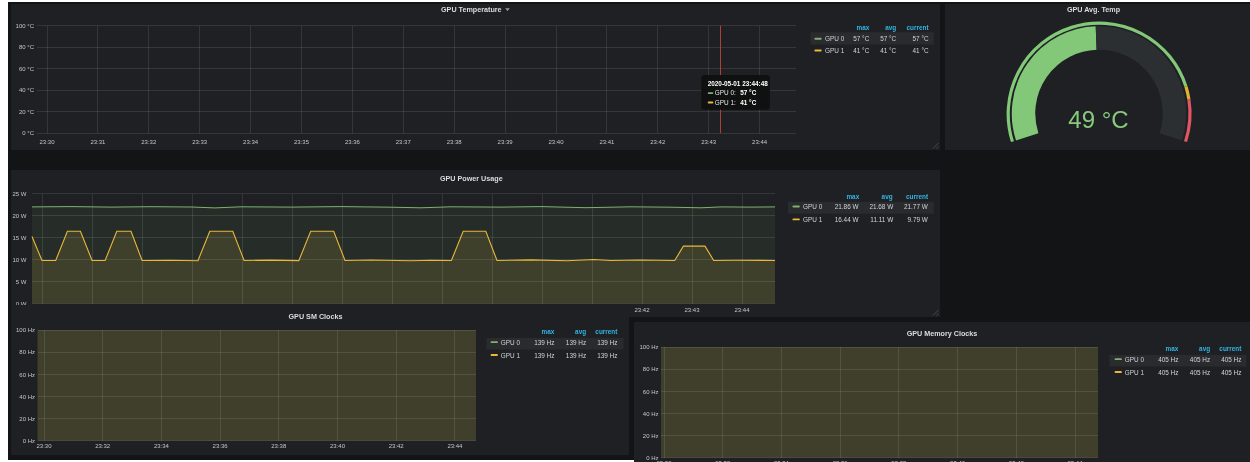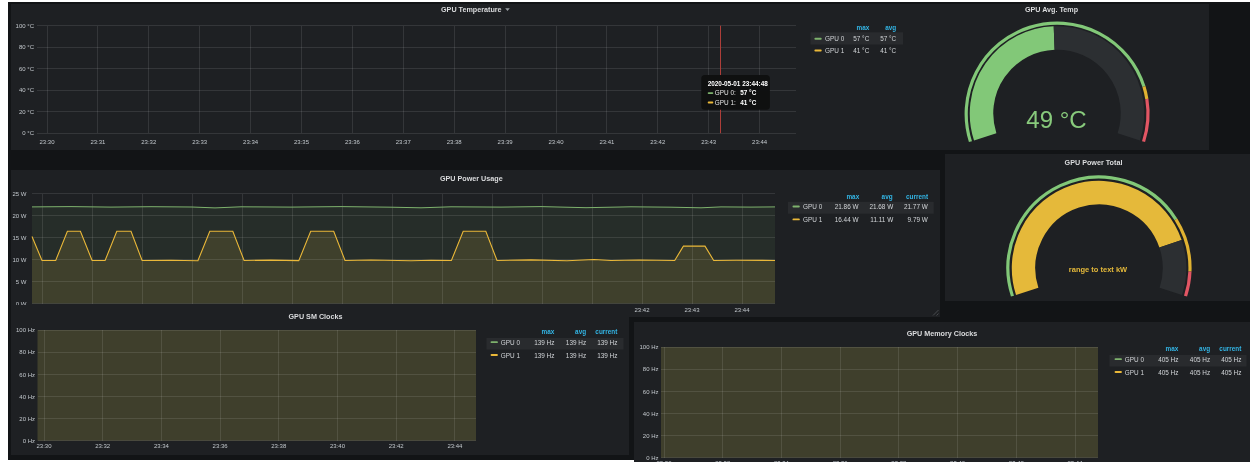--- a/index.html
+++ b/index.html
@@ -100,21 +100,21 @@
       <text x="729.2" y="91.4" style="font-size:6.4px;font-weight:bold;fill:#ffffff;">57 °C</text>
       <text x="703.8" y="100.8" style="font-size:6.4px;fill:#e6e6e6;">GPU 1:</text>
       <text x="729.2" y="100.8" style="font-size:6.4px;font-weight:bold;fill:#ffffff;">41 °C</text>
       <g stroke="#484b4e" stroke-width="1">
           <line x1="922" y1="144.5" x2="927.5" y2="139"></line>
           <line x1="925.5" y1="144.5" x2="927.5" y2="142.5"></line>
         </g>
     </svg>
   </div>
 
-  <div class="panel" style="left:895px;top:2px;width:306px;height:146px;text-decoration:underline;">
+  <div class="panel" style="left:937px;top:2px;width:306px;height:146px;text-decoration:underline;">
     <svg width="306" height="146" viewBox="0 0 306 146">
       <text x="148.5" y="7.8" text-anchor="middle" class="ttl">GPU Avg. Temp</text>
       <g fill="none" stroke-width="23.5">
         <path d="M 82.2 132.83 A 75.5 75.5 0 0 1 151.15 34.05" stroke="#82c878"></path>
         <path d="M 151.15 34.05 A 75.5 75.5 0 0 1 225.8 132.83" stroke="#2c2f32"></path>
       </g>
       <g fill="none" stroke-width="3.2">
         <path d="M 67.45 137.62 A 91 91 0 1 1 240.93 82.58" stroke="#82c878"></path>
         <path d="M 240.93 82.58 A 91 91 0 0 1 243.83 94.93" stroke="#e0b231"></path>
         <path d="M 243.83 94.93 A 91 91 0 0 1 240.55 137.62" stroke="#e25664"></path>
@@ -199,35 +199,20 @@
           <text x="882.2" y="51.9">11.11 W</text>
           <text x="916.8" y="51.9">9.79 W</text>
       </g>
       <g stroke="#484b4e" stroke-width="1">
           <line x1="922" y1="145.5" x2="927.5" y2="140"></line>
           <line x1="925.5" y1="145.5" x2="927.5" y2="143.5"></line>
         </g>
     </svg>
   </div>
 
-  <div class="panel" style="left:937px;top:152px;width:306px;height:147px;">
-    <svg width="306" height="147" viewBox="0 0 306 147">
-      <text x="148.5" y="10.7" text-anchor="middle" class="ttl">GPU Power Total</text>
-      <g fill="none" stroke-width="23.5" transform="translate(0,4)">
-        <path d="M 82.2 133.33 A 75.5 75.5 0 0 1 225.51 85.77" stroke="#e5b93a"></path>
-        <path d="M 225.51 85.77 A 75.5 75.5 0 0 1 225.8 133.33" stroke="#2c2f32"></path>
-      </g>
-      <g fill="none" stroke-width="3.2" transform="translate(0,4)">
-        <path d="M 67.45 138.12 A 91 91 0 0 1 230.9 61.34" stroke="#82c878"></path>
-        <path d="M 230.9 61.34 A 91 91 0 0 1 244.93 113.54" stroke="#e0b231"></path>
-        <path d="M 244.93 113.54 A 91 91 0 0 1 240.55 138.12" stroke="#e25664"></path>
-      </g>
-      <text x="153" y="118" text-anchor="middle" style="font-size:7.5px;font-weight:bold;fill:#e5b93a;">range to text kW</text>
-    </svg>
-  </div>
 
   <div class="panel" style="left:3px;top:303px;width:618px;height:150px;text-align:right;">
     <svg width="618" height="152" viewBox="0 0 618 152">
       <text x="304.5" y="14" text-anchor="middle" class="ttl">GPU SM Clocks</text>
       <rect x="26.5" y="25" width="438.5" height="110.7" fill="#3f3f2c"></rect>
       <g stroke="rgba(255,255,255,0.10)" stroke-width="1" shape-rendering="crispEdges">
         <line x1="26.5" y1="25" x2="465" y2="25"></line>
         <line x1="26.5" y1="47.2" x2="465" y2="47.2"></line>
         <line x1="26.5" y1="69.4" x2="465" y2="69.4"></line>
         <line x1="26.5" y1="91.6" x2="465" y2="91.6"></line>

